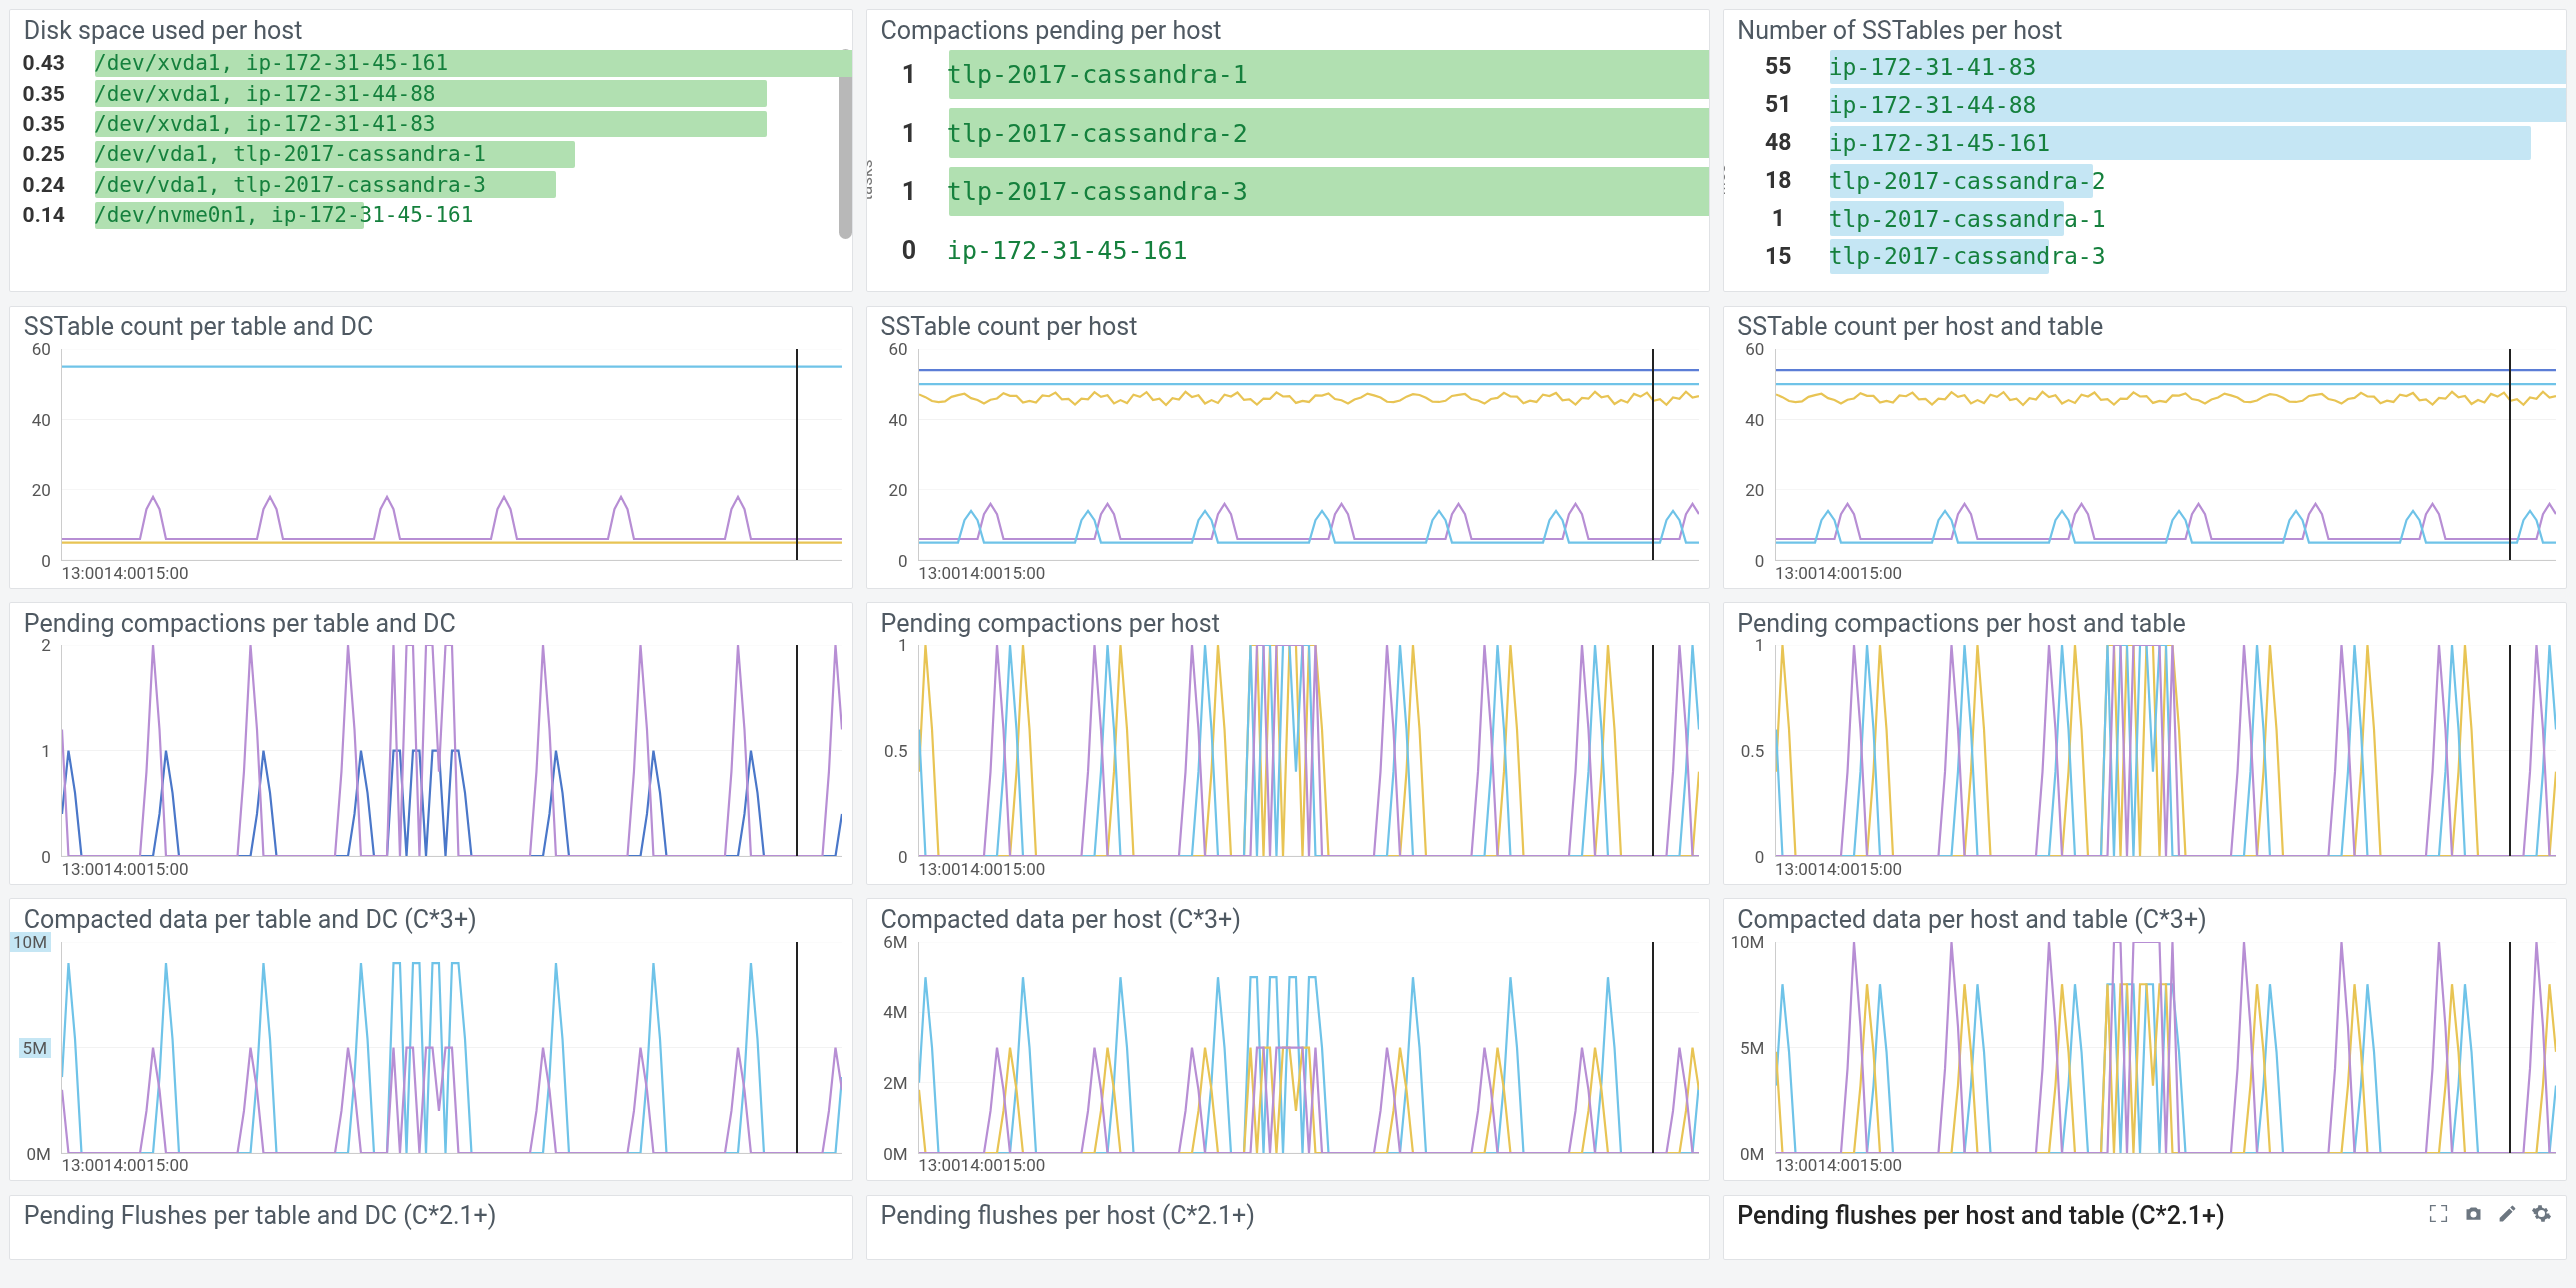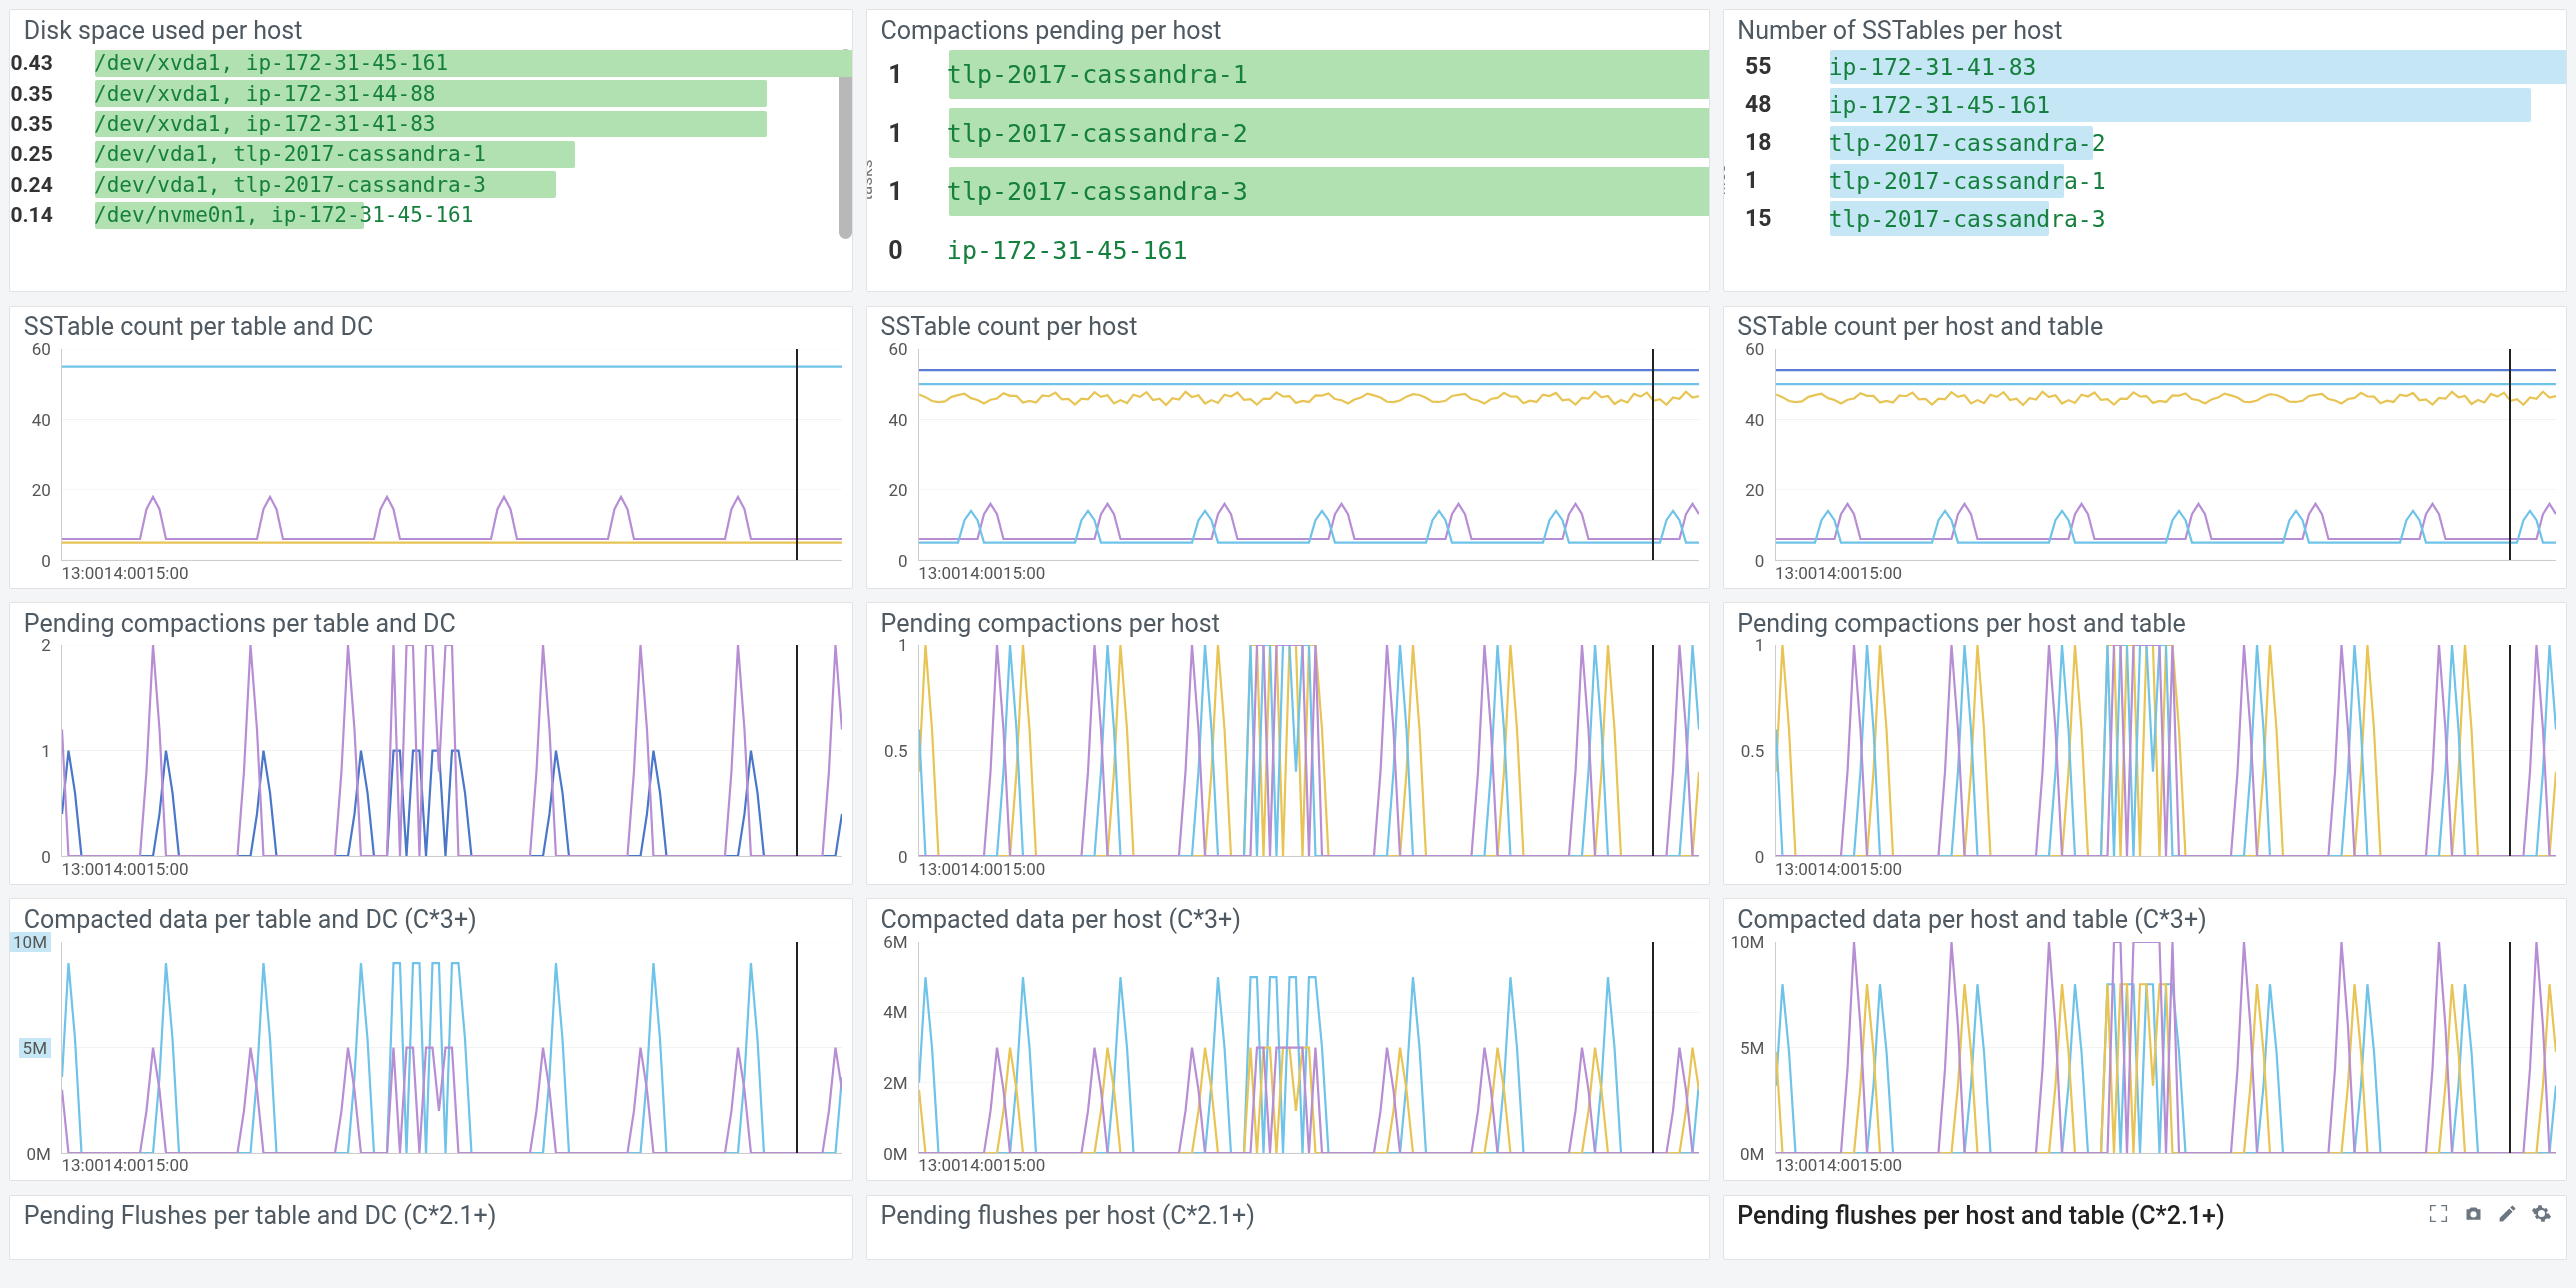--- a/index.html
+++ b/index.html
@@ -56,21 +56,21 @@
 }
 .barlist-row {
   position: relative;
   height: 30px;
   display: flex;
   align-items: center;
   margin-bottom: 1.9px;
 }
 .barlist-value {
   width: 76px;
-  text-align: left;
+  text-align: center;
   font-weight: 700;
   font-size: 21px;
   color: #333;
   padding-right: 9.5px;
   z-index: 2;
   font-variant-numeric: tabular-nums;
 }
 .barlist-label {
   font-family: "Menlo", "Consolas", monospace;
   font-size: 21px;
@@ -241,20 +241,25 @@
 
   <div class="panel row-h">
     <div class="panel-title">Number of SSTables per host</div>
     <div class="panel-body barlist">
       <div class="barlist-axis">files</div>
       <div class="barlist-rows" id="barlist-sst" style="left:21px;">
           <div class="barlist-row" style="height: 36px;">
             <div class="barlist-bar bar-blue" style="width: calc(100%);"></div>
             <div class="barlist-value" style="font-size: 23px;">55</div>
             <div class="barlist-label" style="font-size: 23px;">ip-172-31-41-83</div>
+          </div>
+          <div class="barlist-row" style="height: 36px;">
+            <div class="barlist-bar bar-blue" style="width: calc(92.7%);"></div>
+            <div class="barlist-value" style="font-size: 23px;">51</div>
+            <div class="barlist-label" style="font-size: 23px;">ip-172-31-44-88</div>
           </div>
           <div class="barlist-row" style="height: 36px;">
             <div class="barlist-bar bar-blue" style="width: calc(87.3%);"></div>
             <div class="barlist-value" style="font-size: 23px;">48</div>
             <div class="barlist-label" style="font-size: 23px;">ip-172-31-45-161</div>
           </div>
           <div class="barlist-row" style="height: 36px;">
             <div class="barlist-bar bar-blue" style="width: calc(32.7%);"></div>
             <div class="barlist-value" style="font-size: 23px;">18</div>
             <div class="barlist-label" style="font-size: 23px;">tlp-2017-cassandra-2</div>

